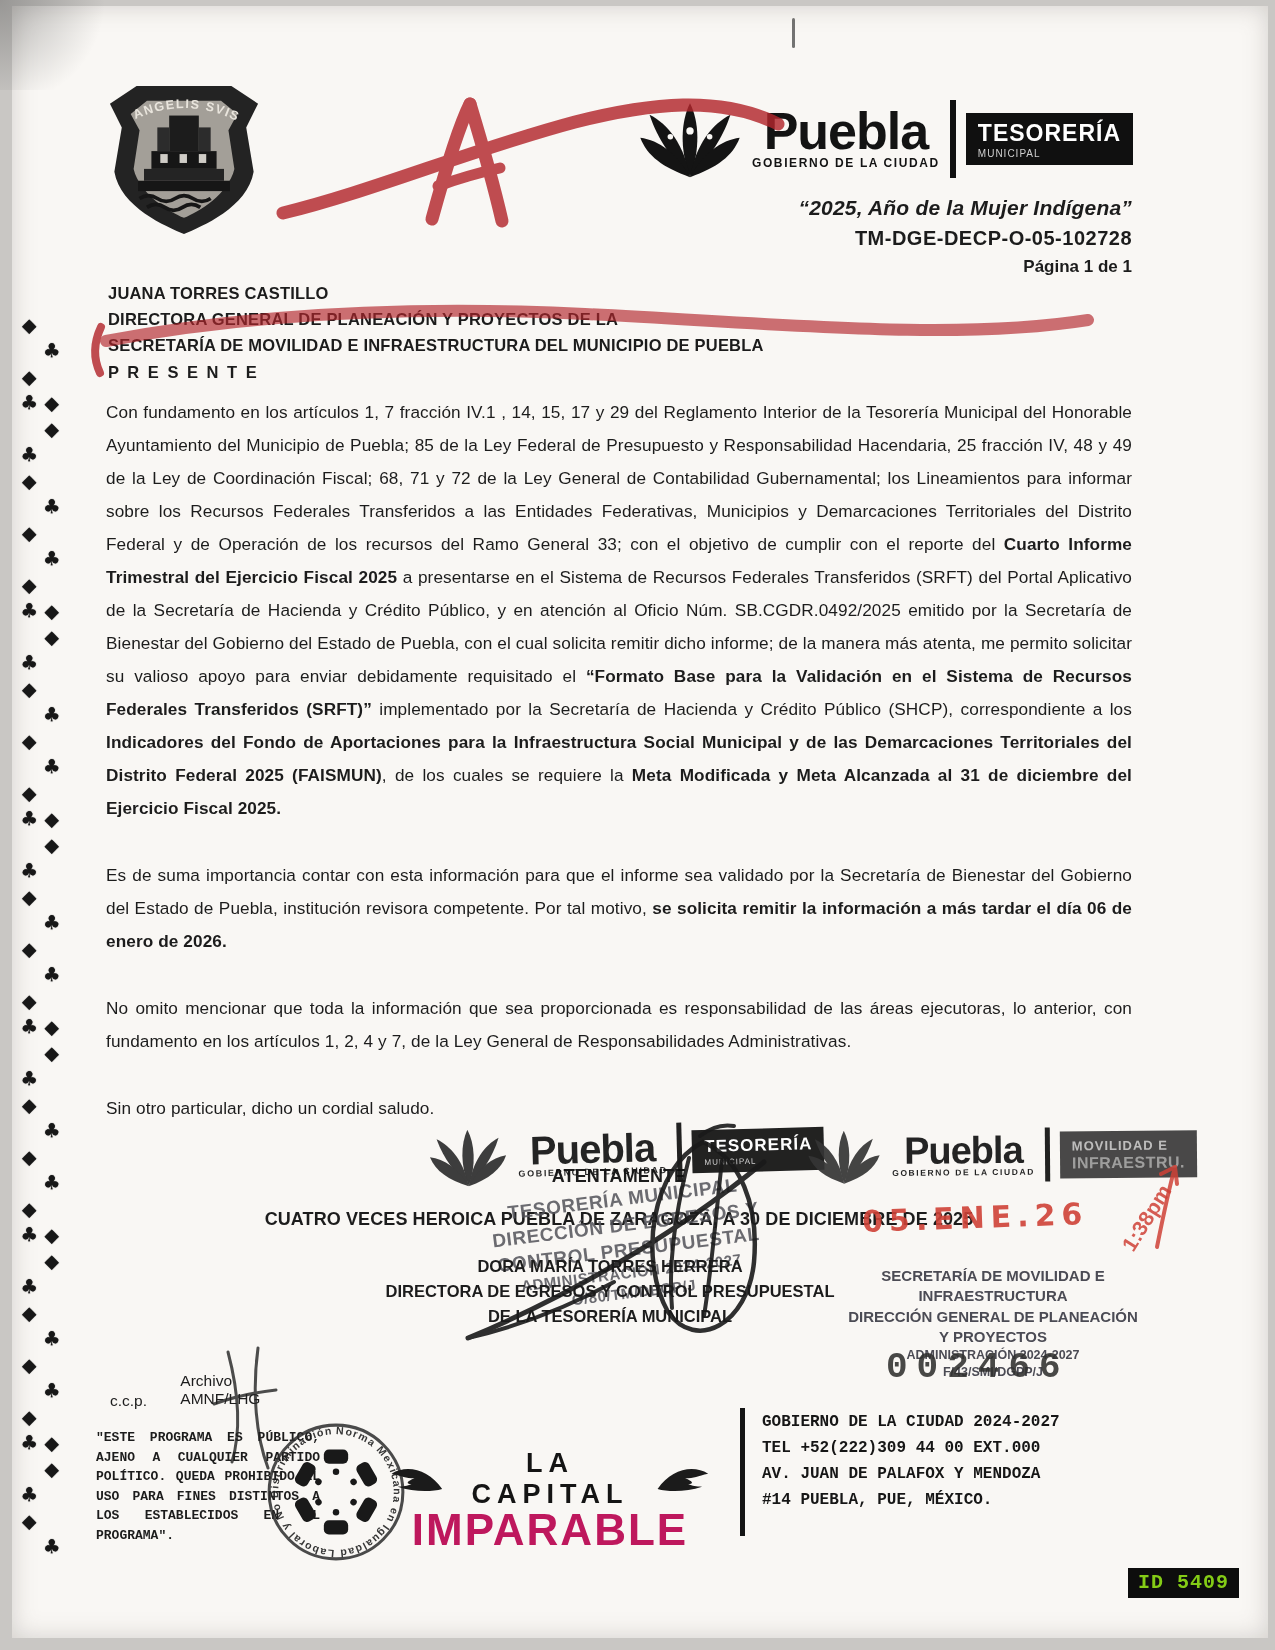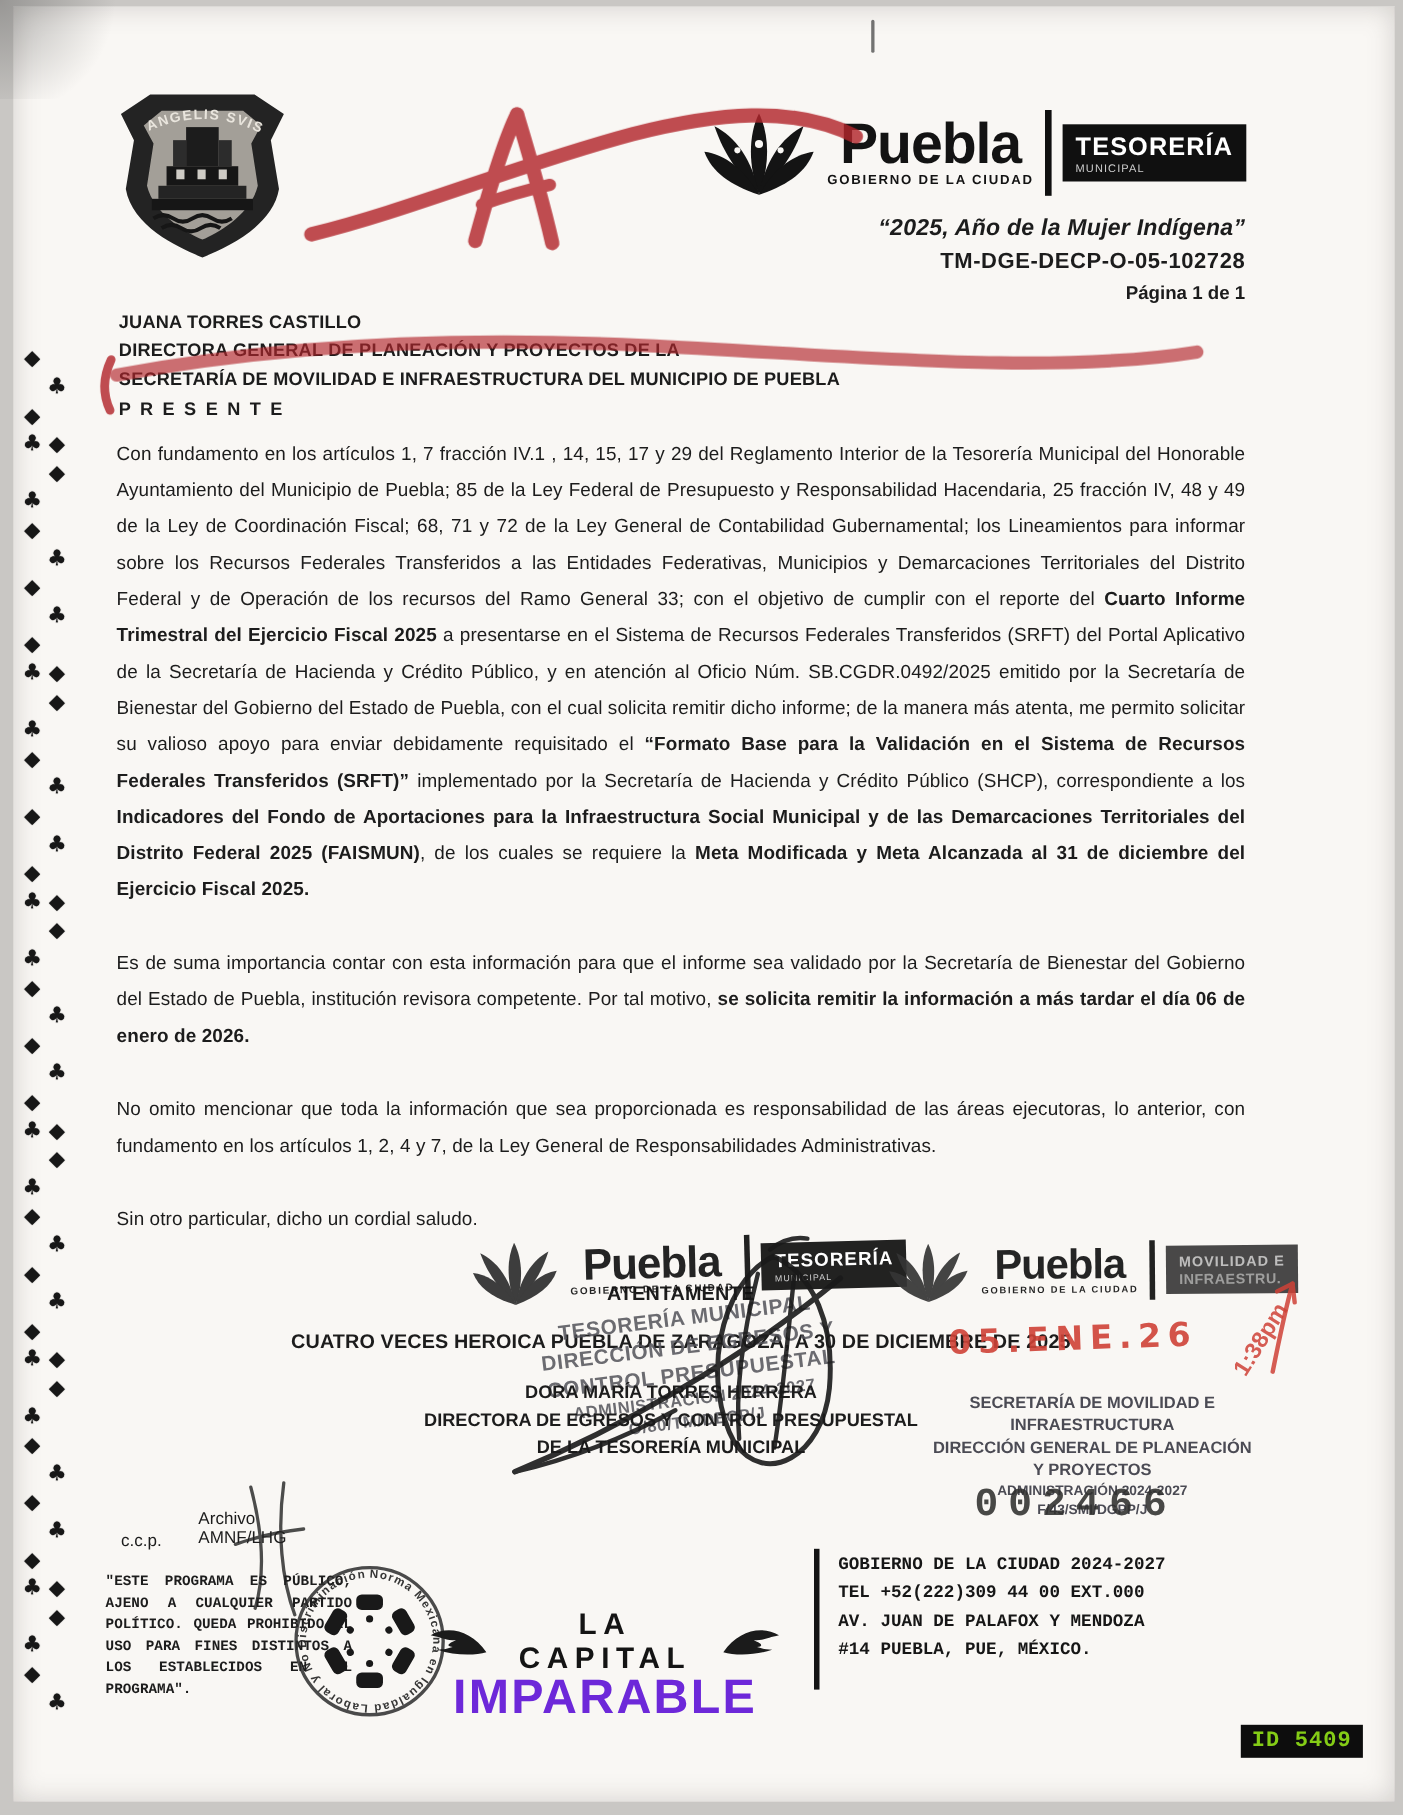--- a/index.html
+++ b/index.html
@@ -67,21 +67,21 @@
 
   .sig-name{position:absolute;left:330px;top:1254px;width:560px;z-index:4;text-align:center;
             font-weight:800;font-size:16.5px;line-height:25px;}
 
   .brand-recv{position:absolute;left:806px;top:1126px;z-index:3;transform:rotate(-.5deg);}
   .brand-recv .brand-name{font-size:38px;line-height:34px;}
   .brand-recv .brand-tag{font-size:8.5px;}
   .brand-recv .brand-divider{height:54px;width:5px;}
   .brand-recv .brand-box{opacity:.82;}
   .brand-recv .brand-div{font-size:13px;opacity:.65;}
-  .brand-recv .brand-divsub{font-size:13px;font-weight:800;opacity:.6;letter-spacing:.5px;}
+  .brand-recv .brand-divsub{font-size:16px;font-weight:800;opacity:.6;letter-spacing:.5px;}
 
   .recv-date{position:absolute;left:862px;top:1200px;z-index:4;color:#cf4237;
              font-size:30px;font-weight:700;letter-spacing:6px;transform:rotate(-2deg);
              font-family:"DejaVu Sans",sans-serif;opacity:.9;}
   .recv-time{position:absolute;left:1110px;top:1206px;z-index:4;color:#cf4237;
              font-size:21px;font-weight:700;transform:rotate(-58deg);opacity:.85;}
   .recv-office{position:absolute;left:806px;top:1266px;width:374px;z-index:3;text-align:center;
                color:#3e3e48;font-weight:800;font-size:15px;line-height:1.35;opacity:.93;}
   .recv-office div:nth-child(4),.recv-office div:nth-child(5){font-size:12.5px;}
   .folio{position:absolute;left:886px;top:1336px;z-index:3;font-family:"Liberation Mono",monospace;
@@ -89,23 +89,23 @@
 
   
   .ccp{position:absolute;left:110px;top:1372px;z-index:2;font-size:15.5px;}
   .ccp-label{display:inline-block;width:66px;margin-top:20px;}
   .ccp-col{display:inline-block;vertical-align:top;}
   .disclaimer{position:absolute;left:96px;top:1428px;width:224px;z-index:2;
               font-family:"Liberation Mono",monospace;font-size:13px;font-weight:700;
               line-height:1.5;text-align:justify;}
   .seal{position:absolute;left:260px;top:1416px;z-index:2;}
   .capital{position:absolute;left:390px;top:1448px;width:320px;z-index:2;text-align:center;}
-  .capital-top{display:flex;align-items:center;justify-content:flex-end;gap:2px;margin-top:13px;}
+  .capital-top{display:flex;align-items:center;justify-content:flex-end;gap:2px;}
   .capital-la{font-weight:800;font-size:27px;letter-spacing:6px;color:#141414;}
-  .capital-imp{font-weight:800;font-size:44px;letter-spacing:2px;color:#6d28d9;line-height:40px;}
+  .capital-imp{font-weight:800;font-size:44px;letter-spacing:2px;color:#be185d;line-height:40px;}
   .addr-bar{position:absolute;left:740px;top:1408px;width:5px;height:128px;background:#141414;z-index:2;}
   .address{position:absolute;left:762px;top:1410px;z-index:2;font-family:"Liberation Mono",monospace;
            font-weight:700;font-size:16px;line-height:1.62;color:#161616;}
   .id-badge{position:absolute;left:1128px;top:1568px;z-index:3;background:#0d0d0d;color:#84cc16;
             font-family:"Liberation Mono",monospace;font-weight:700;font-size:20px;
             padding:3px 10px 4px;letter-spacing:1px;}
 
   .overlay{position:absolute;left:0;top:0;z-index:6;pointer-events:none;}
   .siglayer{position:absolute;left:0;top:0;z-index:5;pointer-events:none;}
 </style>

